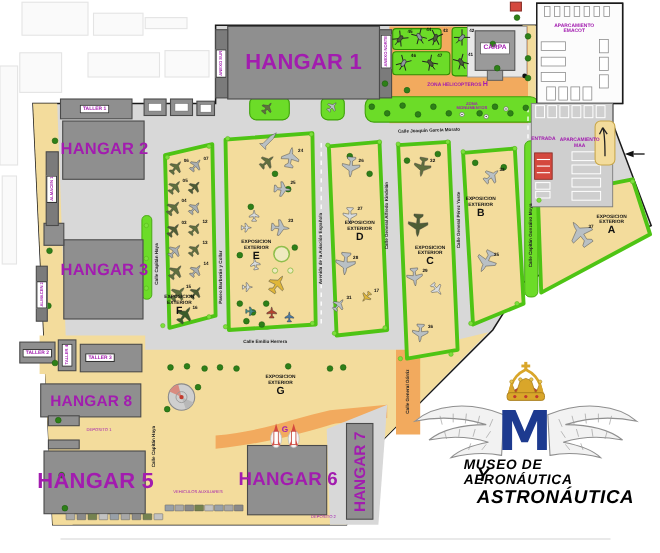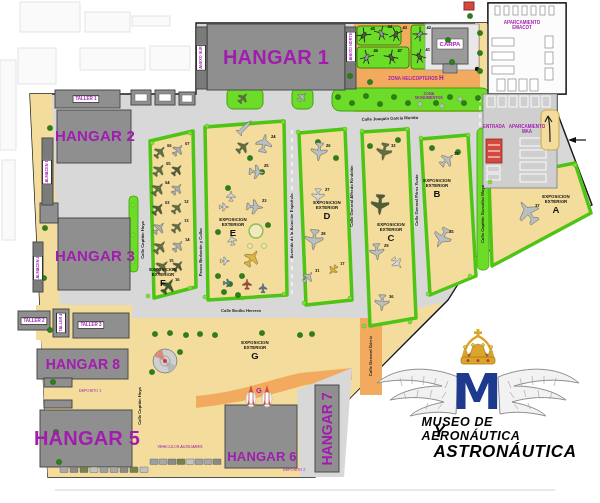--- a/index.html
+++ b/index.html
@@ -5,21 +5,21 @@
   html,body{margin:0;padding:0;background:#fff;}
   #stage{position:relative;width:600px;height:503px;background:#ffffff;overflow:hidden;
          font-family:"Liberation Sans",sans-serif;}
   #basesvg,#iconsvg{position:absolute;left:0;top:0;}
   #labels,#gen{position:absolute;left:0;top:0;width:600px;height:503px;pointer-events:none;}
   .lbl{position:absolute;transform:translate(-50%,-50%);font-weight:bold;color:#a21caf;
        white-space:nowrap;line-height:1.05;}
   .hlabel{font-size:15px;letter-spacing:0.2px;}
   .h1size{font-size:20px;}
   .h5size{font-size:20px;}
-  .h6size{font-size:13px;margin-top:21px;}
+  .h6size{font-size:17px;}
   .tiny{font-size:4.5px;}
   .micro{font-size:3.8px;}
   .box{background:#fff;border:0.5px solid #333;padding:0.5px 2px;}
   .vert{writing-mode:vertical-rl;}
   .street{font-size:4.2px;font-weight:bold;color:#222;}
   .expo{position:absolute;text-align:center;font-size:4.4px;font-weight:bold;color:#111;
         line-height:1.2;transform:translate(-50%,0);}
   .expo .letter{font-size:9.5px;line-height:1.1;}
   .logotext{position:absolute;transform:translate(-50%,-50%);font-weight:bold;
             color:#000000;letter-spacing:0.6px;font-style:italic;}
@@ -453,21 +453,21 @@
       <rect x="177" y="459" width="8" height="5.5" rx="0.5" fill="#74824f" stroke="#555" stroke-width="0.4"></rect>
       <rect x="186" y="459" width="8" height="5.5" rx="0.5" fill="#c2c2c2" stroke="#555" stroke-width="0.4"></rect>
       <rect x="195" y="459" width="8" height="5.5" rx="0.5" fill="#98a0a8" stroke="#555" stroke-width="0.4"></rect>
       <rect x="204" y="459" width="8" height="5.5" rx="0.5" fill="#a8a8a8" stroke="#555" stroke-width="0.4"></rect>
       <rect x="213" y="459" width="8" height="5.5" rx="0.5" fill="#8a8a8a" stroke="#555" stroke-width="0.4"></rect>
     </svg>
 
 <div id="labels">
   <div class="lbl hlabel h1size" style="left:276px;top:57px">HANGAR 1</div>
   <div class="lbl hlabel" style="left:95px;top:136px">HANGAR 2</div>
-  <div class="lbl hlabel" style="left:95px;top:256px">HANGAR 3</div>
+  <div class="lbl hlabel" style="left:95px;top:246px">HANGAR 3</div>
   <div class="lbl hlabel" style="left:83px;top:364px;font-size:14px">HANGAR 8</div>
   <div class="lbl hlabel h5size" style="left:87px;top:438px">HANGAR 5</div>
   <div class="lbl hlabel h6size" style="left:262px;top:436px">HANGAR 6</div>
   <div class="lbl vert" style="left:327px;top:429px;font-size:14px;font-weight:bold;transform:translate(-50%,-50%) rotate(180deg)">HANGAR 7</div>
 
   <div class="lbl micro box vert" style="left:201px;top:58px;transform:translate(-50%,-50%) rotate(180deg)">ANEXO SUR</div>
   <div class="lbl micro box vert" style="left:351px;top:47px;transform:translate(-50%,-50%) rotate(180deg)">ANEXO NORTE</div>
 
   <div class="lbl tiny box" style="left:86px;top:99px">TALLER 1</div>
   <div class="lbl tiny box" style="left:34px;top:321px">TALLER 2</div>

